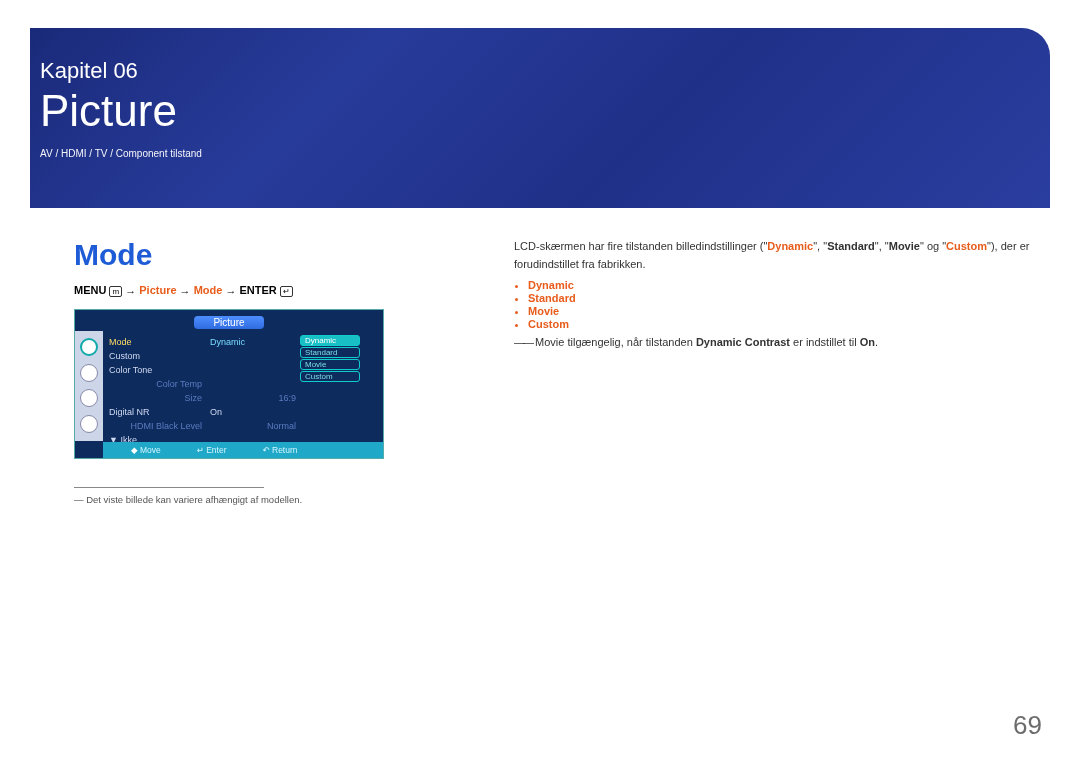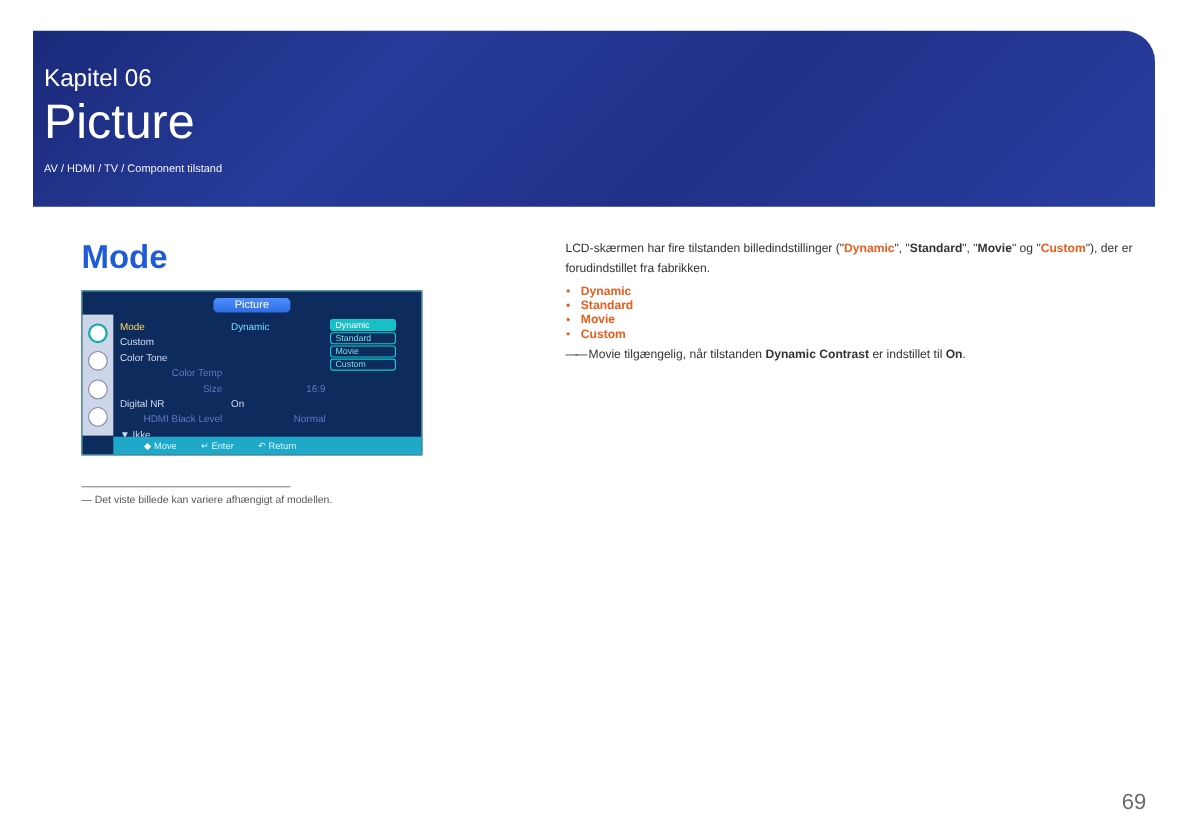--- a/index.html
+++ b/index.html
@@ -5,21 +5,21 @@
   * { margin: 0; padding: 0; box-sizing: border-box; }
   body {
     width: 1080px;
     height: 763px;
     background: #fff;
     font-family: Arial, Helvetica, sans-serif;
     padding: 28px 30px 20px 30px;
     position: relative;
   }
   .header {
-    height: 160px;
+    height: 180px;
     background: linear-gradient(135deg, #1a2a7a 0%, #273b9a 30%, #1f3088 60%, #2a3ea0 100%);
     border-top-right-radius: 28px;
     padding: 30px 0 0 10px;
     color: #fff;
     position: relative;
     overflow: hidden;
   }
   .header::after { content: ""; }
   .chapter-label { font-size: 22px; font-weight: 400; }
   .chapter-title { font-size: 44px; font-weight: 400; margin-top: 2px; }
@@ -57,45 +57,53 @@
   .osd-menu { width: 105px; padding: 4px 6px; line-height: 14px; }
   .osd-vals { width: 90px; padding: 4px 2px; line-height: 14px; }
   .osd-opts { flex: 1; padding: 4px 2px; }
   .osd-menu .sel { color: #ffdc64; }
   .osd-menu .dim, .osd-vals .dim { color: #5a7bbf; text-align: right; }
   .osd-vals .cyan { color: #7df; }
   .opt { border: 1px solid #1cc; border-radius: 3px; padding: 0 4px; margin-bottom: 1px; color: #7adfe3; width: 60px; font-size: 8px; }
   .opt.active { background: #18bfc4; color: #fff; }
   .osd-foot {
     position: absolute; bottom: 0; left: 28px; right: 0; height: 16px;
-    background: #1fa8c8; display: flex; align-items: center; gap: 22px;
+    background: #1fa8c8; display: flex; align-items: center; gap: 36px;
     padding-left: 28px; color: #d4f6ff; font-size: 8.5px;
   }
   .osd-foot .dia { color: #fff; }
   .footnote-rule { border-top: 1px solid #888; width: 190px; margin-top: 28px; }
   .footnote { font-size: 9.5px; color: #555; margin-top: 6px; }
   .para { line-height: 1.6; }
   .bullets { margin: 6px 0 6px 14px; list-style: disc; }
   .bullets li { color: #e85c1c; font-weight: 700; margin: 1px 0; font-size: 11px; }
   .note-line { margin-top: 4px; font-size: 11px; color: #333; }
   .note-line .dash { letter-spacing: -2px; }
-  .pagenum { position: absolute; bottom: 22px; right: 38px; color: #6c6c6c; font-size: 20px; font-weight: 300; text-align: center; }
+  .pagenum { position: absolute; bottom: 22px; right: 38px; color: #6c6c6c; font-size: 26px; font-weight: 300; text-align: center; }
 </style>
 </head>
 <body>
 
 <div class="header">
   <div class="chapter-label">Kapitel 06</div>
   <div class="chapter-title">Picture</div>
   <div class="mode-line">AV / HDMI / TV / Component tilstand</div>
 </div>
 
 <div class="content">
   <div class="left-col">
     <div class="mode-heading">Mode</div>
+    <div class="path-line">
+      <b>MENU</b>
+      <span class="menu-icon">m</span>
+      → <span class="hl">Picture</span>
+      → <span class="hl">Mode</span>
+      → <b>ENTER</b>
+      <span class="enter-icon">↵</span>
+    </div>
 
     <div class="osd">
       <div class="osd-title">Picture</div>
       <div class="osd-body">
         <div class="osd-icons">
           <div class="ico active"></div>
           <div class="ico"></div>
           <div class="ico"></div>
           <div class="ico"></div>
         </div>

